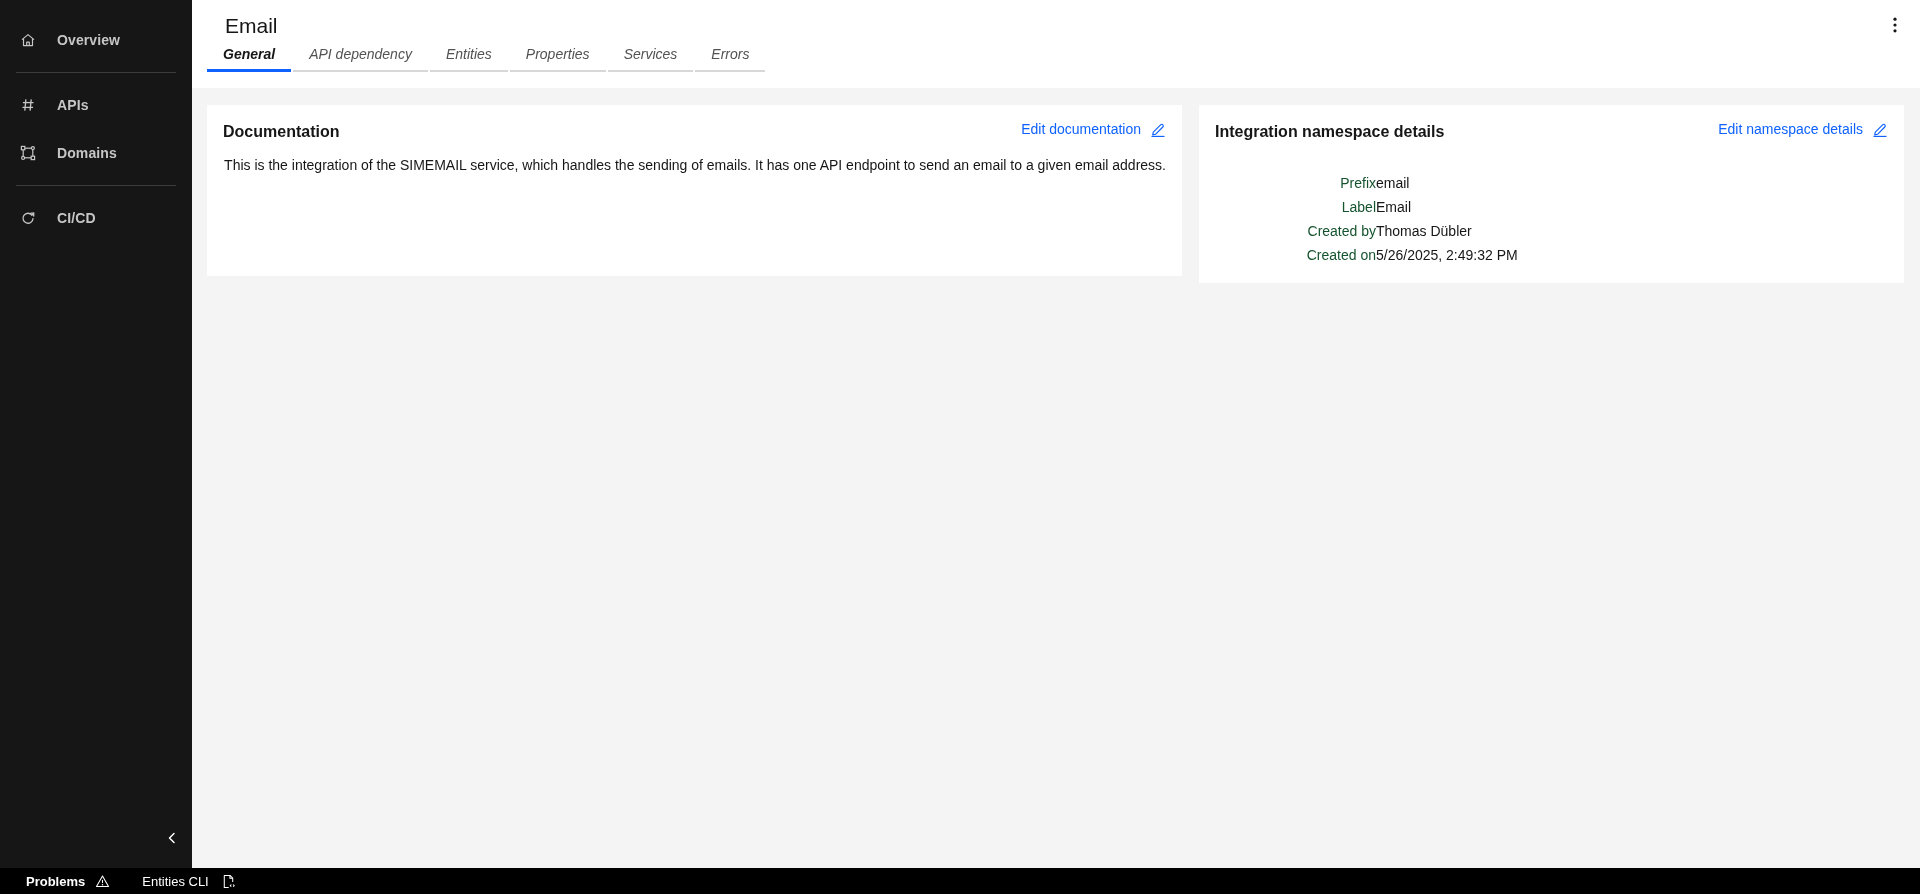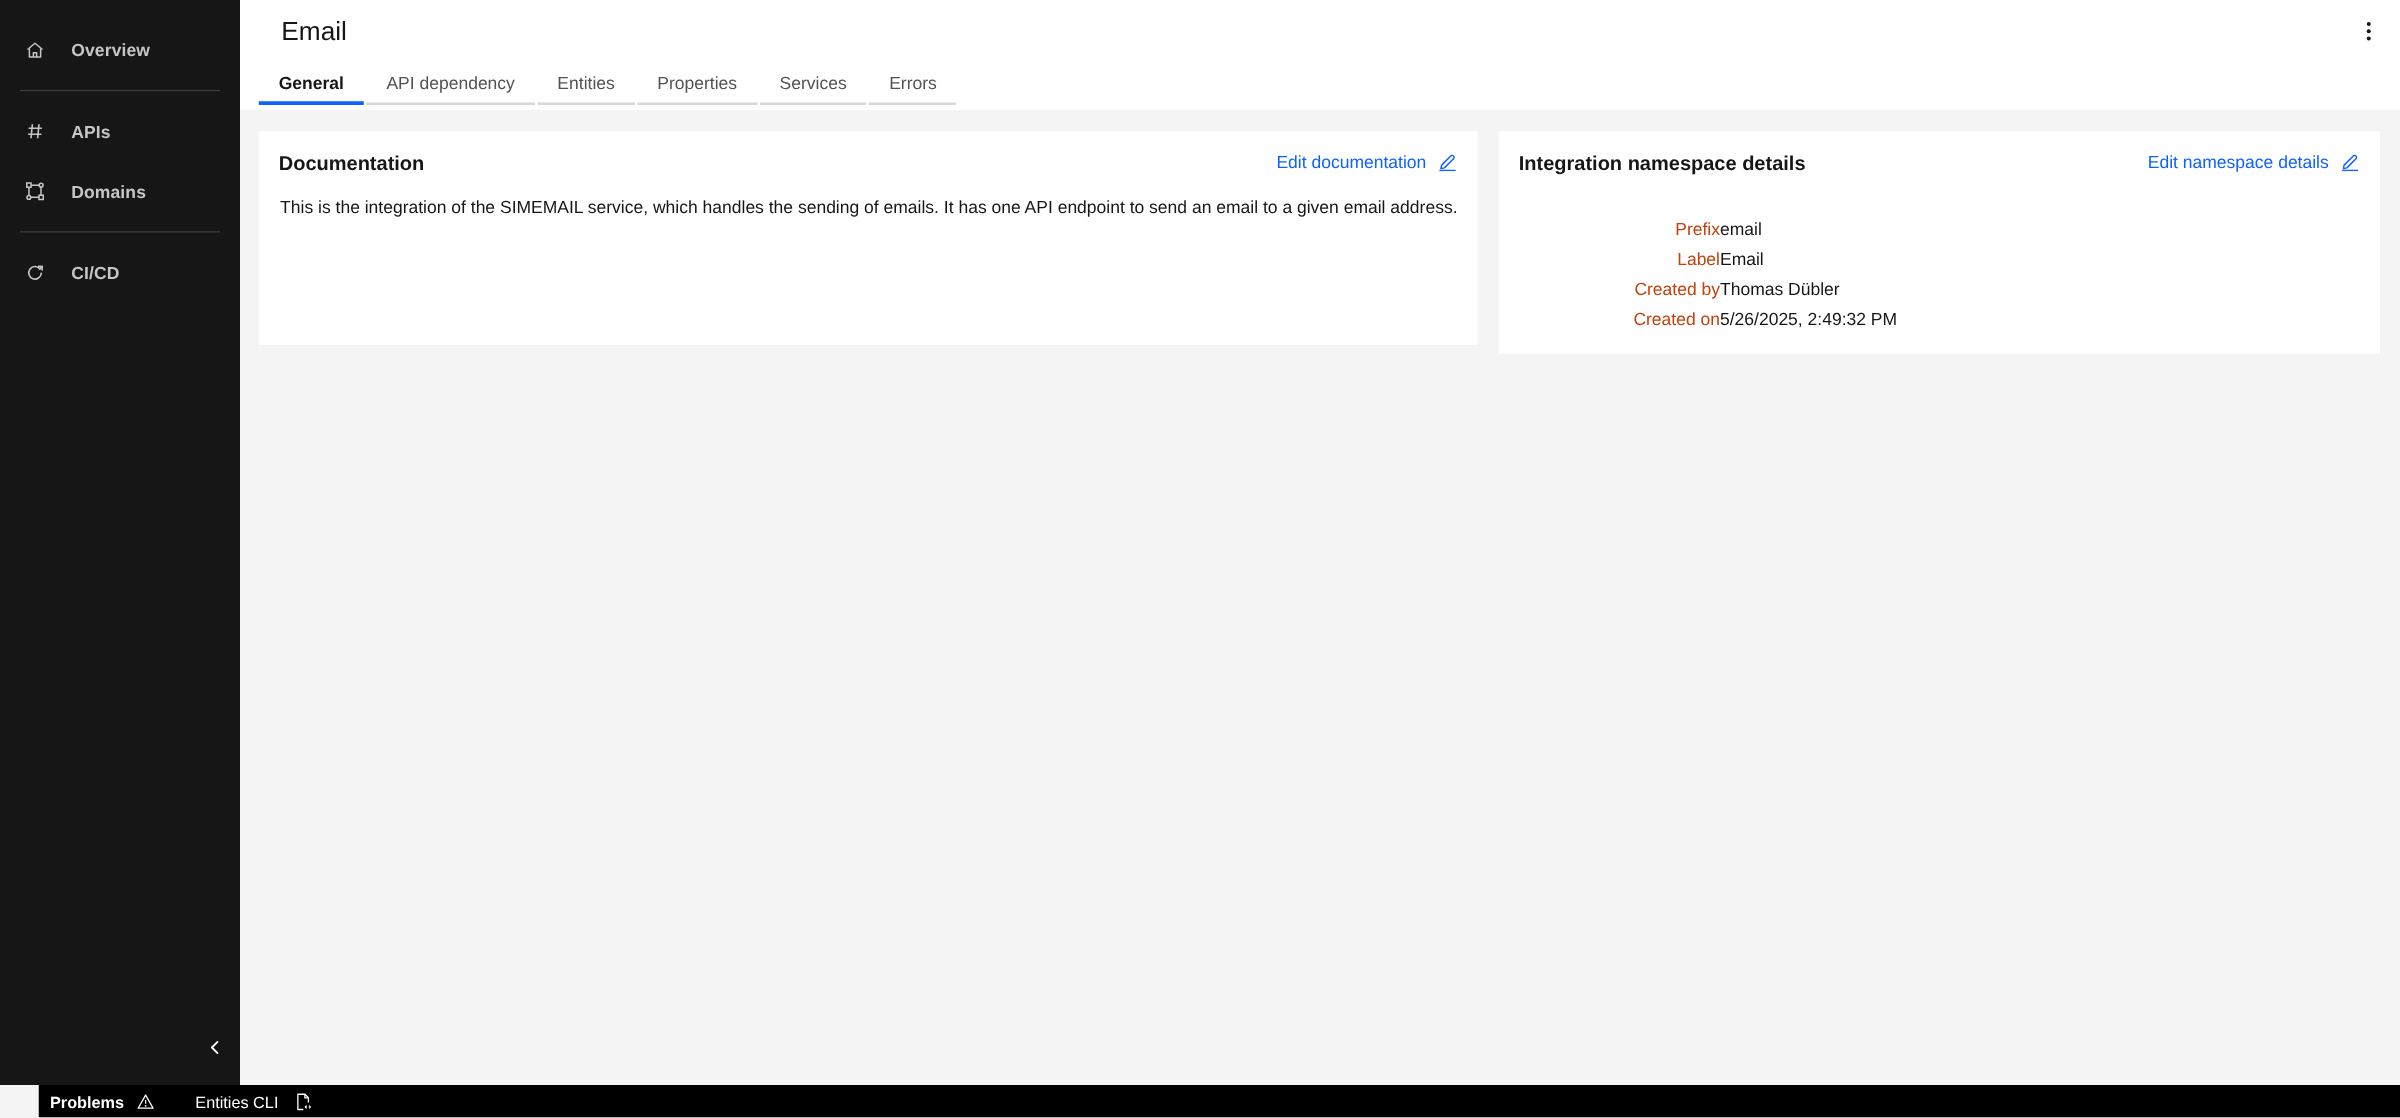--- a/index.html
+++ b/index.html
@@ -21,21 +21,21 @@
   .side-footer { height:48px; display:flex; align-items:center; justify-content:flex-end;
                  padding-right:12px; margin-bottom:6px; cursor:pointer; }
 
   
   .main-col { flex:1; display:flex; flex-direction:column; min-width:0; background:#f4f4f4; }
 
   .page-header { position:relative; height:88px; background:#ffffff; flex-shrink:0; }
   .page-title { position:absolute; top:14px; left:33px; font-size:21px; font-weight:400; color:#161616; }
   .kebab-btn { position:absolute; top:11px; right:11px; width:28px; height:28px; border:none; background:transparent;
                display:flex; align-items:center; justify-content:center; cursor:pointer; }
-  .tabs { position:absolute; left:15px; bottom:4px; display:flex; }
+  .tabs { position:absolute; left:15px; bottom:16px; display:flex;font-style:italic; }
   .tab { position:relative; height:37px; padding:0 16px; margin-right:2px; display:flex; align-items:center;
          font-size:14px; color:#525252; cursor:pointer; white-space:nowrap; }
   .tab::after { content:""; position:absolute; left:0; right:0; bottom:0; height:2px; background:#d8d8d8; }
   .tab.active { color:#161616; font-weight:700; }
   .tab.active::after { height:3px; background:#0f62fe; }
 
   .content { display:flex; align-items:flex-start; gap:17px; padding:17px 16px 0 15px; }
   .card { background:#ffffff; padding:16px; }
   .card-doc { width:975px; min-height:171px; }
   .card-ns  { flex:1; min-height:177px; }
@@ -43,26 +43,26 @@
   .card-title { font-size:16px; font-weight:700; color:#161616; padding-top:2px; }
   .edit-link { display:inline-flex; align-items:center; gap:9px; font-size:14px; color:#0f62fe;
                text-decoration:none; cursor:pointer; }
   .edit-link .icon { width:16px; height:16px; display:inline-flex; }
 
   .section-title { font-size:14px; font-weight:700; color:#161616; margin-top:29px; }
   .doc-body { font-size:14px; color:#161616; line-height:22px; margin-top:13px; max-width:943px; }
 
   .field-rows { margin-top:30px; }
   .field-row { display:flex; height:24px; align-items:center; font-size:14px; }
-  .field-label { width:161px; color:#c2410c; flex-shrink:0; }
+  .field-label { width:161px; color:#14532d; flex-shrink:0; }
   .field-value { color:#161616; }
 
   
   .status-bar { height:26px; background:#000000; display:flex; align-items:center; color:#ffffff;
-                font-size:13px; flex-shrink:0; padding-left:9px;margin-left:31px; }
+                font-size:13px; flex-shrink:0; padding-left:26px; }
   .status-item { display:flex; align-items:center; cursor:pointer; height:100%; }
   .status-item .icon { width:15px; height:15px; display:inline-flex; }
   .status-problems .label { font-weight:700; margin-right:10px; }
   .status-cli { margin-left:32px; }
   .status-cli .label { font-weight:400; margin-right:12px; }
 
   svg { display:block; width:100%; height:100%; }
 </style>
 </head>
 <body>

